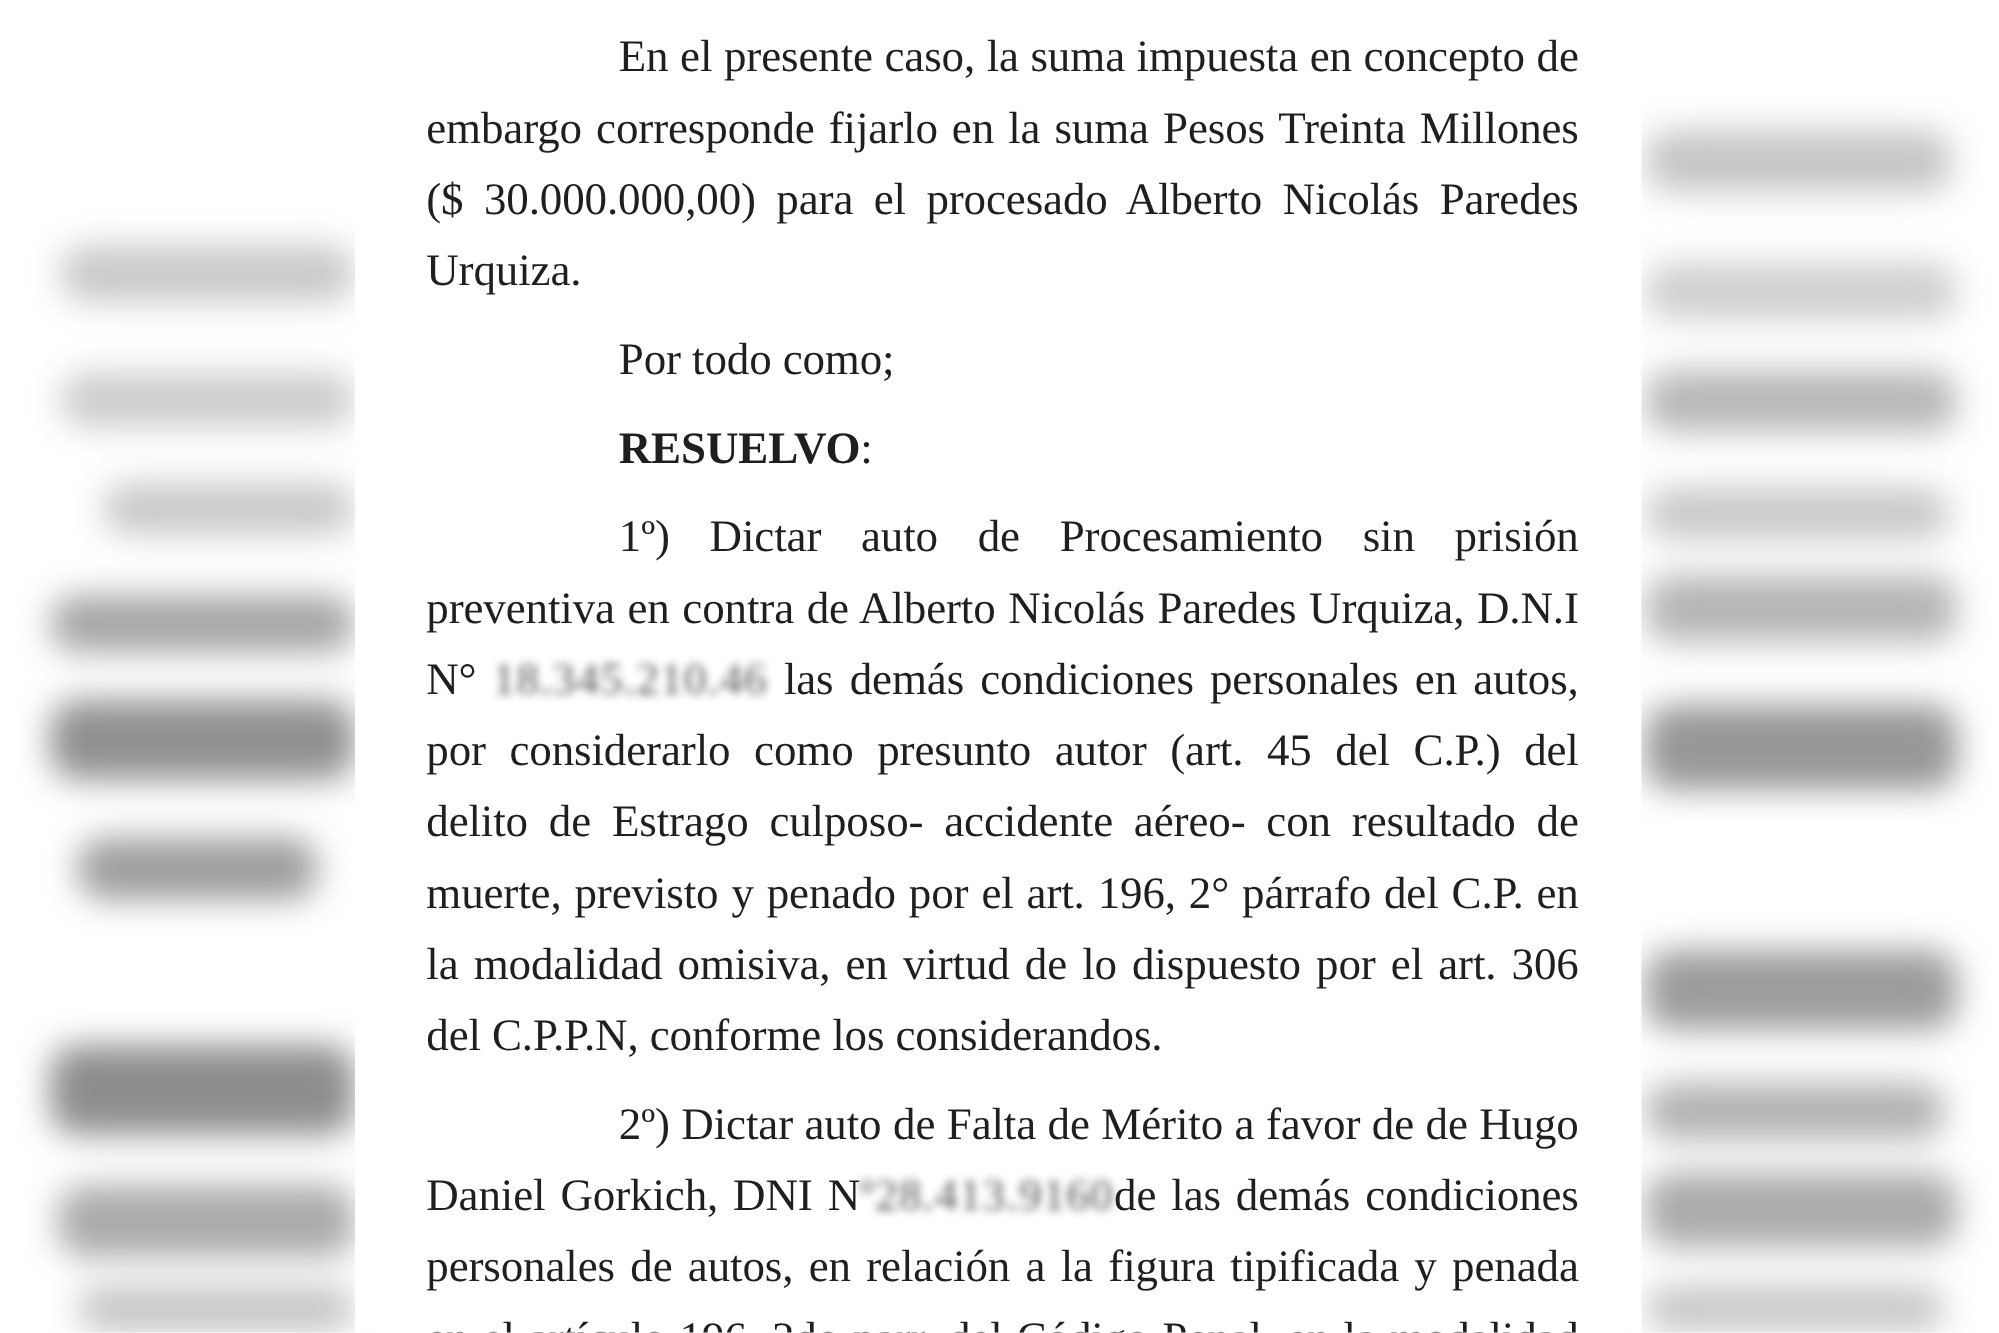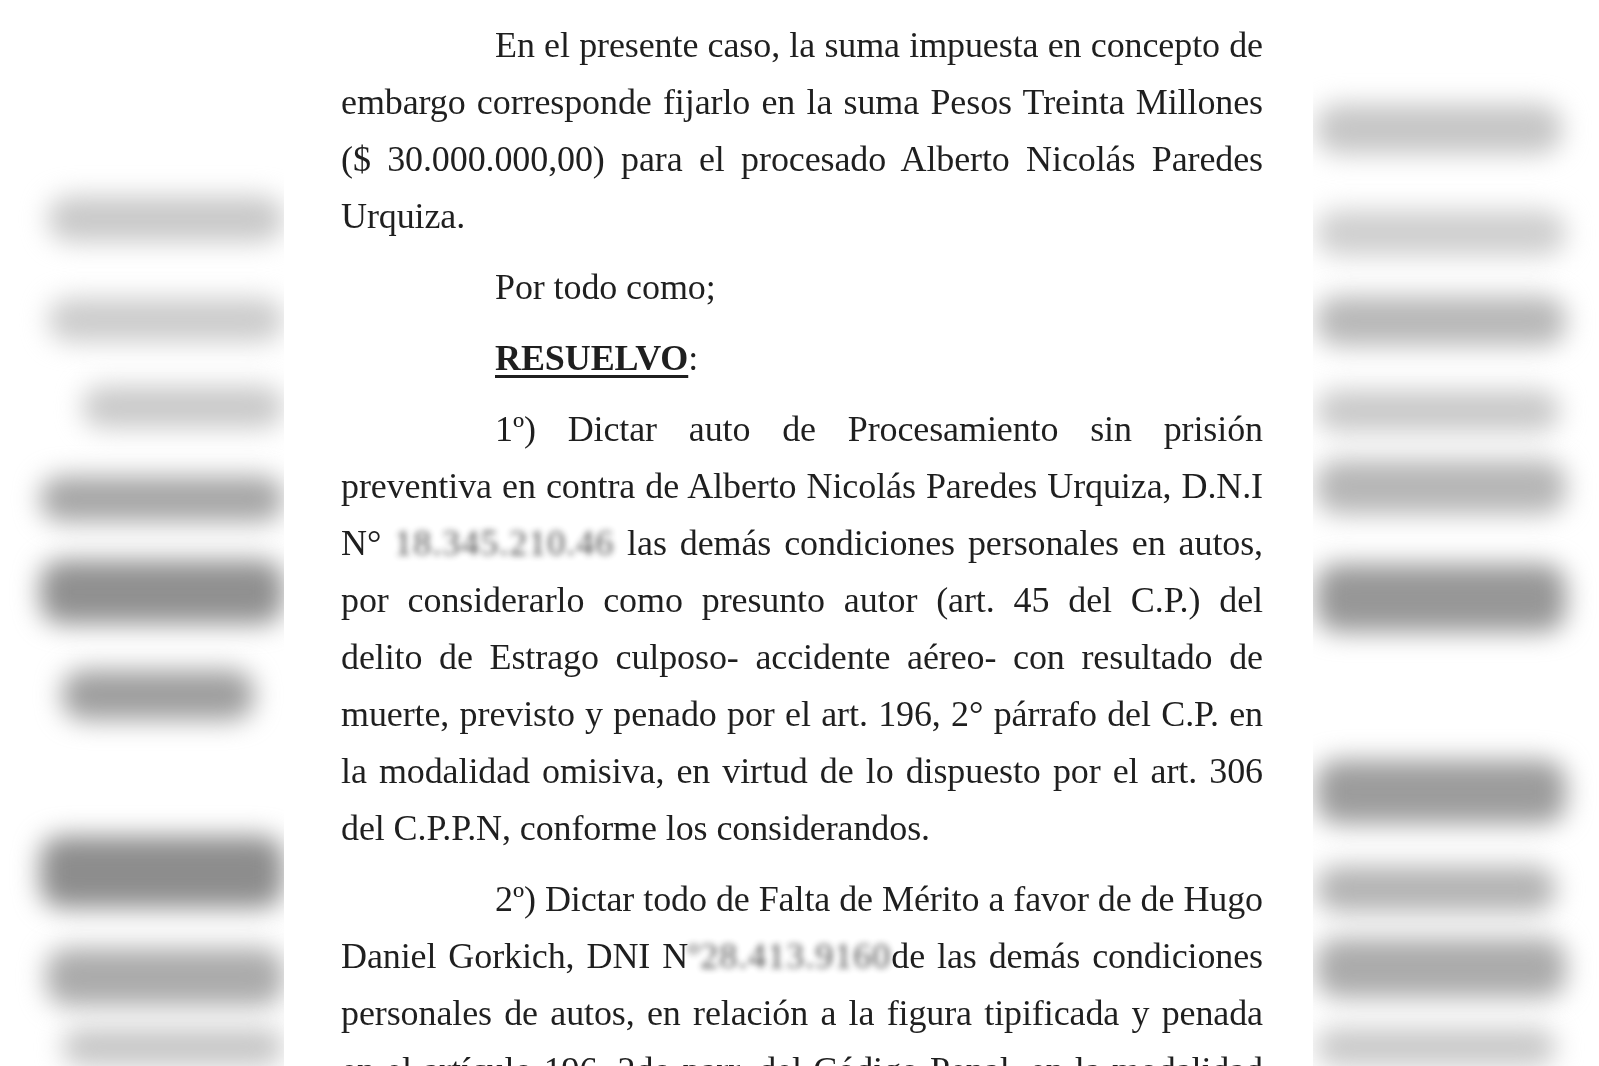--- a/index.html
+++ b/index.html
@@ -46,21 +46,20 @@
     letter-spacing: -0.1px;
     filter: blur(0.3px);
   }
   .para {
     margin: 0 0 14px 0;
     text-align: justify;
     text-indent: 154px;
   }
   .heading {
     font-weight: bold;
-    text-decoration: underline;
     text-decoration-thickness: 2.5px;
     text-underline-offset: 5px;
   }
   .redact {
     display: inline-block;
     filter: blur(3.2px);
     opacity: 0.78;
     letter-spacing: 1px;
     text-indent: 0;
   }
@@ -93,17 +92,17 @@
     <div class="bar" style="left:1316px;top:938px;width:250px;height:60px;background:#ababab;"></div>
     <div class="bar" style="left:1316px;top:1028px;width:240px;height:38px;background:#c8c8c8;"></div>
   </div>
 
   <div class="page">
     <div class="doc" id="doc-text">
         <p class="para"><span>En el presente caso, la suma impuesta en concepto de embargo corresponde fijarlo en la suma Pesos Treinta Millones ($ 30.000.000,00) para el procesado Alberto Nicolás Paredes Urquiza.</span></p>
         <p class="para"><span>Por todo como;</span></p>
         <p class="para"><span class="heading">RESUELVO</span><span>:</span></p>
         <p class="para"><span>1º) Dictar auto de Procesamiento sin prisión preventiva en contra de Alberto Nicolás Paredes Urquiza, D.N.I N° </span><span class="redact">18.345.210.46</span><span> las demás condiciones personales en autos, por considerarlo como presunto autor (art. 45 del C.P.) del delito de Estrago culposo- accidente aéreo- con resultado de muerte, previsto y penado por el art. 196, 2° párrafo del C.P. en la modalidad omisiva, en virtud de lo dispuesto por el art. 306 del C.P.P.N, conforme los considerandos.</span></p>
-        <p class="para"><span>2º) Dictar todo de Falta de Mérito a favor de de Hugo Daniel Gorkich, DNI N</span><span class="redact">º28.413.9160</span><span>de las demás condiciones personales de autos, en relación a la figura tipificada y penada en el artículo 196, 2do parr. del Código Penal, en la modalidad omisiva, no existiendo por ahora elementos de</span></p>
+        <p class="para"><span>2º) Dictar auto de Falta de Mérito a favor de de Hugo Daniel Gorkich, DNI N</span><span class="redact">º28.413.9160</span><span>de las demás condiciones personales de autos, en relación a la figura tipificada y penada en el artículo 196, 2do parr. del Código Penal, en la modalidad omisiva, no existiendo por ahora elementos de</span></p>
       </div>
   </div>
 
 </div>
 
 </body></html>

